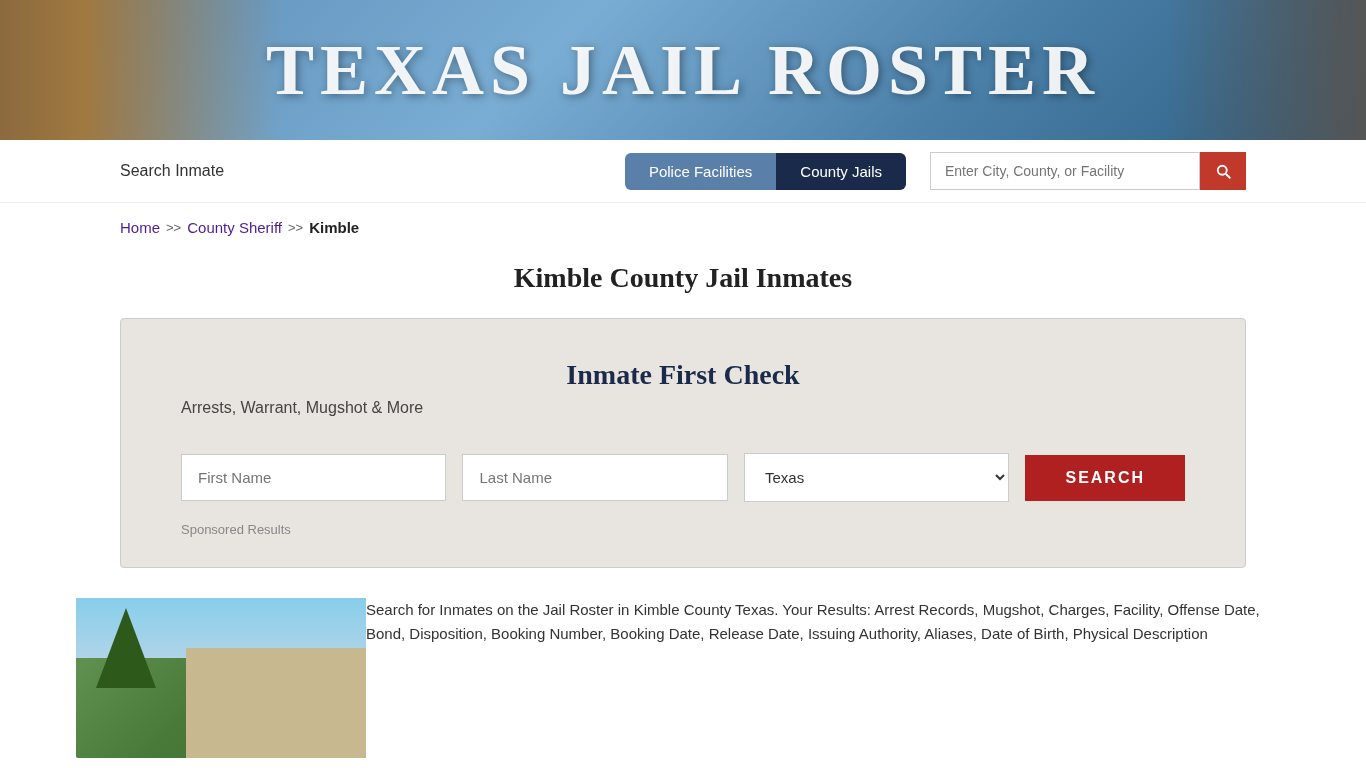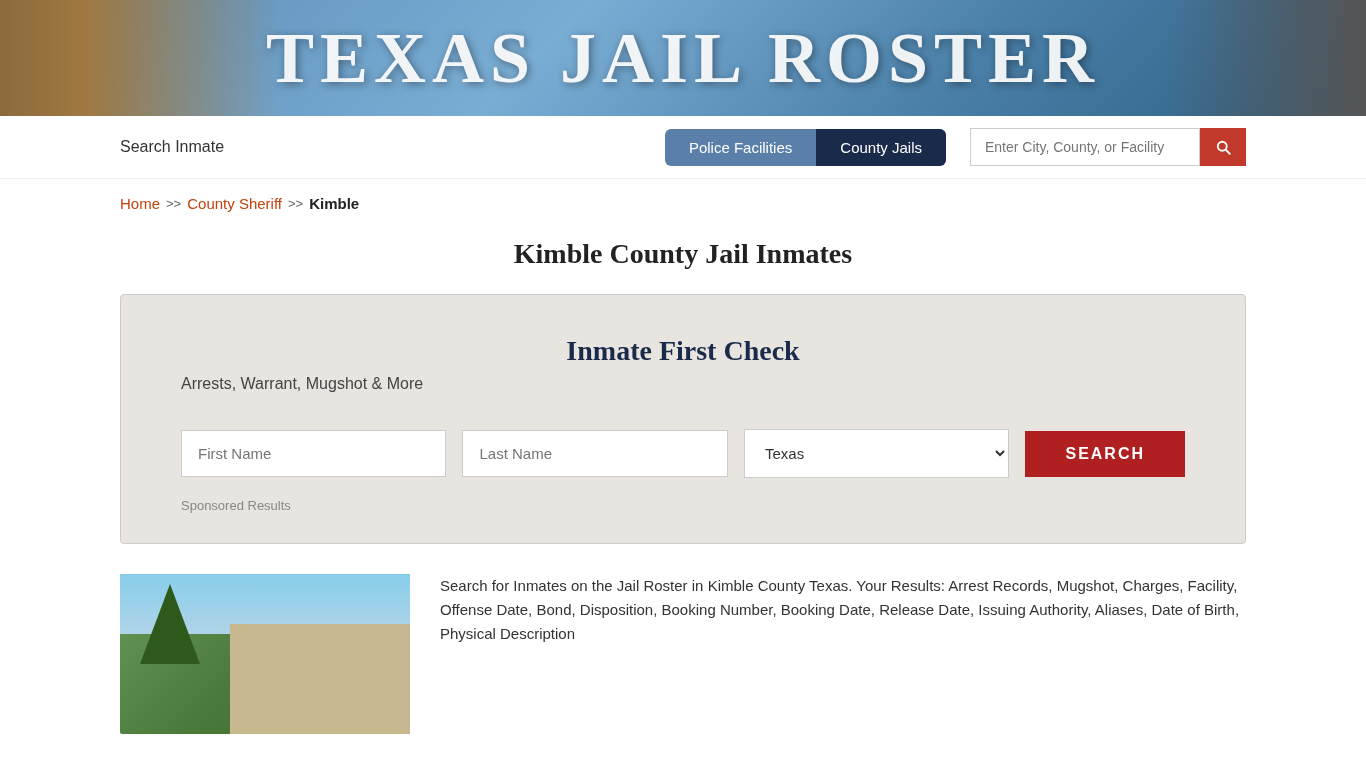--- a/index.html
+++ b/index.html
@@ -1,21 +1,21 @@
 <!DOCTYPE html>
 <html><head>
   <meta charset="utf-8">
   <style>
     * { margin: 0; padding: 0; box-sizing: border-box; }
     body { font-family: Georgia, 'Times New Roman', serif; background: #fff; width: 1366px; min-height: 768px; overflow-x: hidden; }
 
     
     #header-banner {
       width: 100%;
-      height: 116px;
+      height: 140px;
       background: linear-gradient(135deg, #5a8bb5 0%, #7aadd4 40%, #4a7fa8 70%, #2d5f82 100%);
       position: relative;
       overflow: hidden;
       display: flex;
       align-items: center;
       justify-content: center;
     }
     #header-banner .banner-title {
       font-size: 72px;
       font-weight: bold;
@@ -81,21 +81,21 @@
       background: #1a2a4a;
       border-radius: 0 6px 6px 0;
     }
     #navbar .facility-search-wrapper {
       display: flex;
       align-items: center;
       margin-left: 4px;
     }
     #navbar .facility-input {
       padding: 10px 14px;
-      width: 230px;
+      width: 270px;
       border: 1px solid #ccc;
       font-size: 14px;
       font-family: Arial, sans-serif;
       color: #999;
       outline: none;
     }
     #navbar .search-btn-red {
       background: #c0392b;
       border: none;
       padding: 10px 14px;
@@ -113,21 +113,21 @@
     
     #breadcrumb {
       padding: 16px 120px;
       font-family: Arial, sans-serif;
       font-size: 15px;
       display: flex;
       align-items: center;
       gap: 6px;
     }
     #breadcrumb a {
-      color: #c2410c;
+      color: #4c1d95;
       text-decoration: none;
       text-align: center;
     }
     #breadcrumb .separator {
       color: #666;
       font-size: 13px;
     }
     #breadcrumb .current {
       font-weight: bold;
       color: #222;
@@ -210,22 +210,21 @@
     #record-check-card .sponsored-results {
       font-size: 13px;
       color: #888;
       font-family: Arial, sans-serif;
       margin-top: 8px;
     }
 
     
     #bottom-section {
       display: flex;
-      gap: 30px;
-      padding: 0 120px;
+      padding: 0 76px;
       align-items: flex-start;
     }
     #bottom-section .thumbnail {
       width: 290px;
       min-width: 290px;
       height: 160px;
       background: linear-gradient(135deg, #6a9a5a 0%, #4a7a3a 50%, #3a6a2a 100%);
       border-radius: 2px;
       overflow: hidden;
       position: relative;

